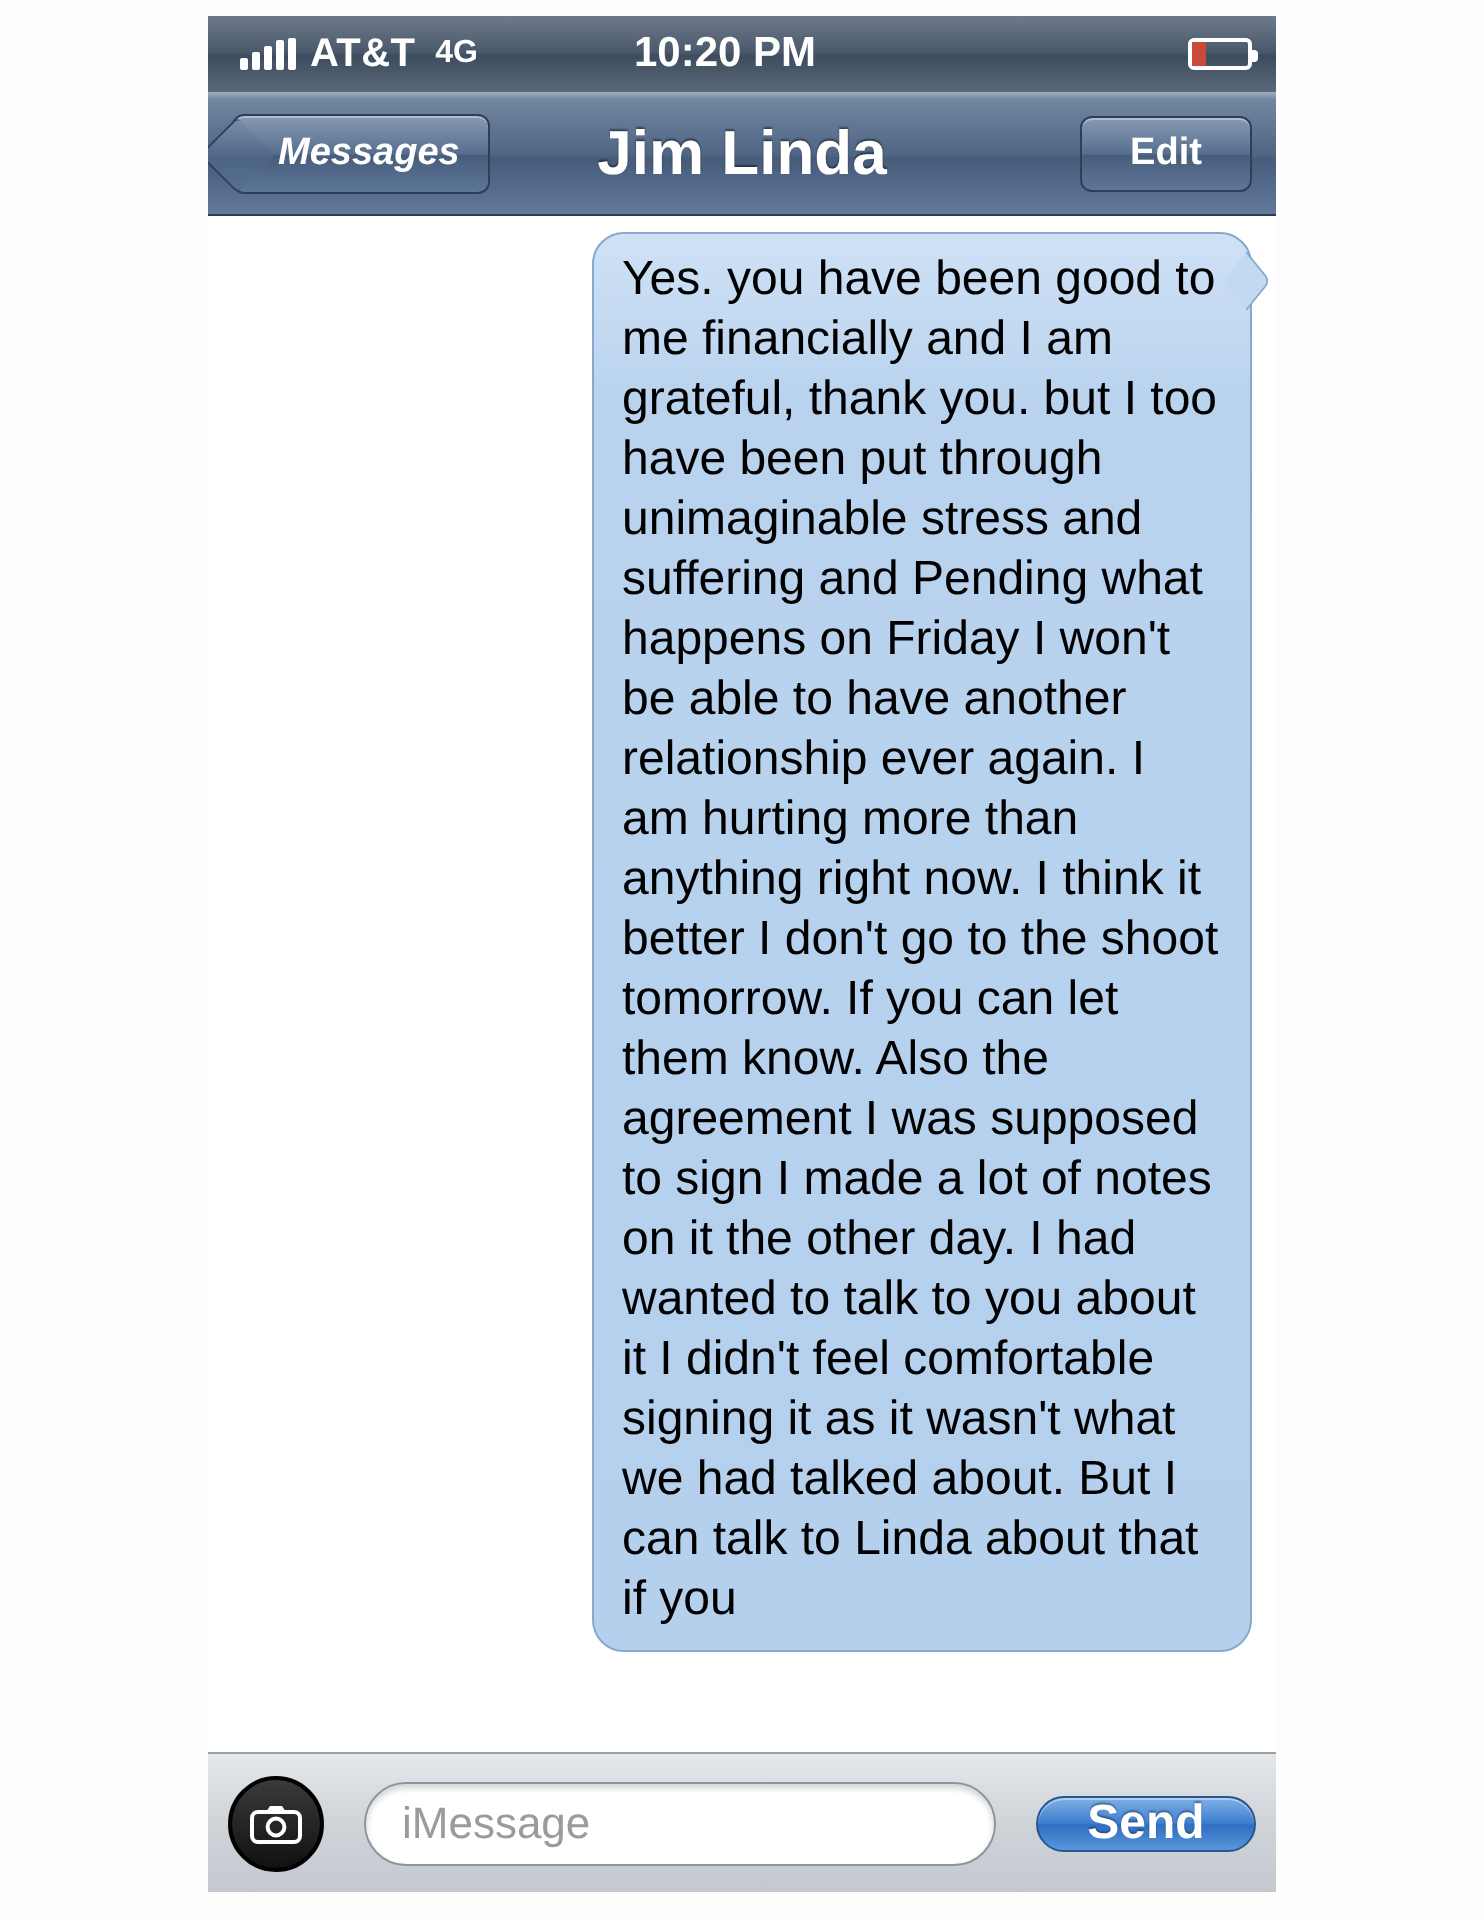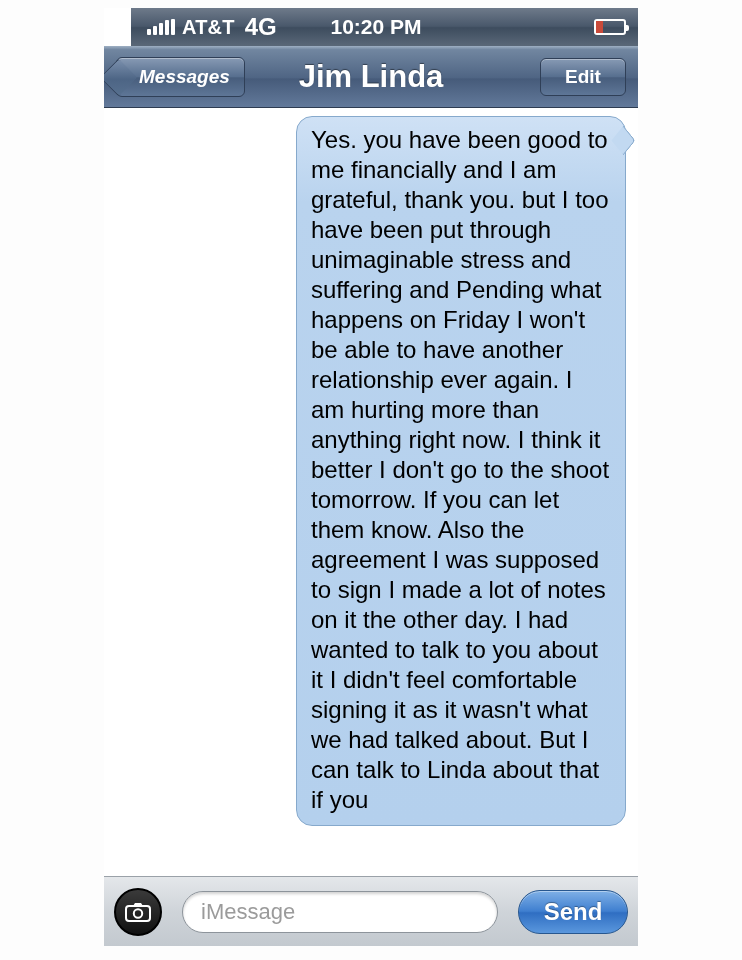--- a/index.html
+++ b/index.html
@@ -37,21 +37,20 @@
     position: relative;
     height: 38px;
     background: linear-gradient(to bottom, #6e7a8a 0%, #49586b 48%, #3d4c5e 52%, #5a6878 100%);
     display: flex;
     align-items: center;
     color: #ffffff;
     font-size: 20px;
     font-weight: bold;
     padding: 0 12px;
     box-sizing: border-box;
-    margin-left: 27px;
   }
   .signal {
     display: flex;
     align-items: flex-end;
     gap: 2px;
     height: 16px;
     margin-right: 7px;
     margin-left: 4px;
   }
   .signal i {
@@ -59,21 +58,21 @@
     width: 4px;
     background: #ffffff;
     border-radius: 1px;
   }
   .signal i:nth-child(1){height:6px;}
   .signal i:nth-child(2){height:9px;}
   .signal i:nth-child(3){height:12px;}
   .signal i:nth-child(4){height:15px;}
   .signal i:nth-child(5){height:16px; background:#ffffff;}
   .carrier { font-size: 20px; letter-spacing: 0.2px; }
-  .network { font-size: 24px; margin-left: 10px; }
+  .network { font-size: 16px; margin-left: 10px; }
   .clock {
     position: absolute;
     left: 0; right: 17px;
     text-align: center;
     font-size: 21px;
     font-weight: bold;
     pointer-events: none;
   }
   .battery {
     margin-left: auto;
@@ -253,21 +252,21 @@
     outline: 0;
     width: 100%;
     font-family: "Liberation Sans", sans-serif;
     font-size: 22px;
     color: #3b3b3b;
     background: transparent;
   }
   .msg-input input::placeholder { color: #9b9b9b; }
   .send-btn {
     flex: 0 0 auto;
-    height: 44px;
+    height: 28px;
     min-width: 110px;
     border-radius: 22px;
     background: linear-gradient(to bottom, #7fb0e6 0%, #3f7fd0 48%, #2f6ec2 52%, #5a97dd 100%);
     border: 1px solid #27578f;
     color: #ffffff;
     font-size: 24px;
     font-weight: bold;
     display: flex;
     align-items: center;
     justify-content: center;

